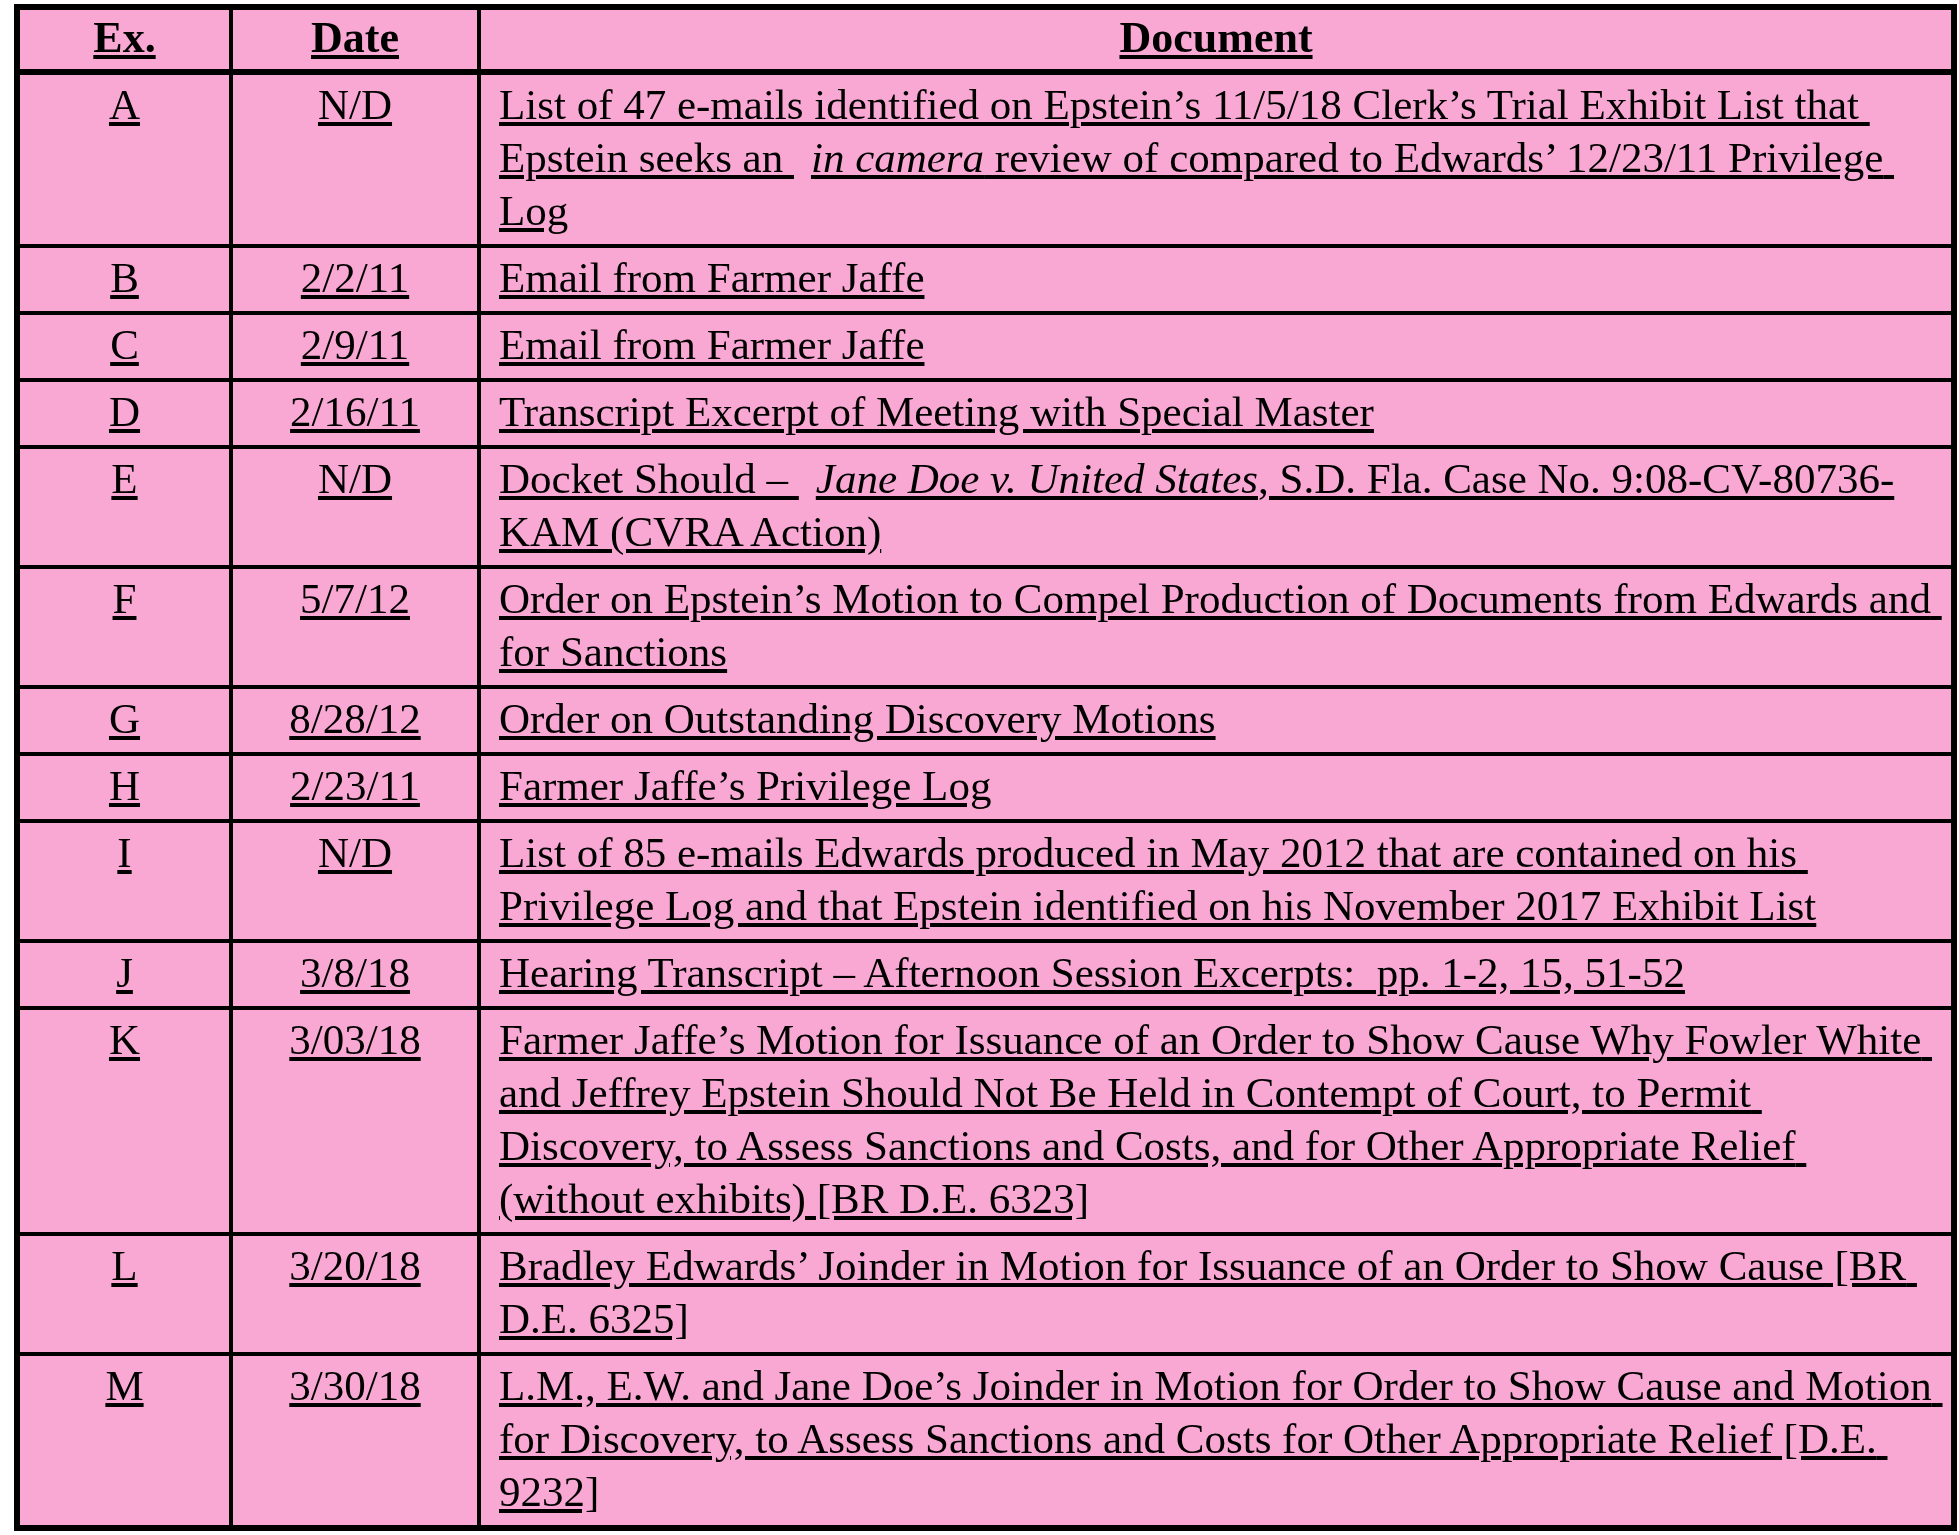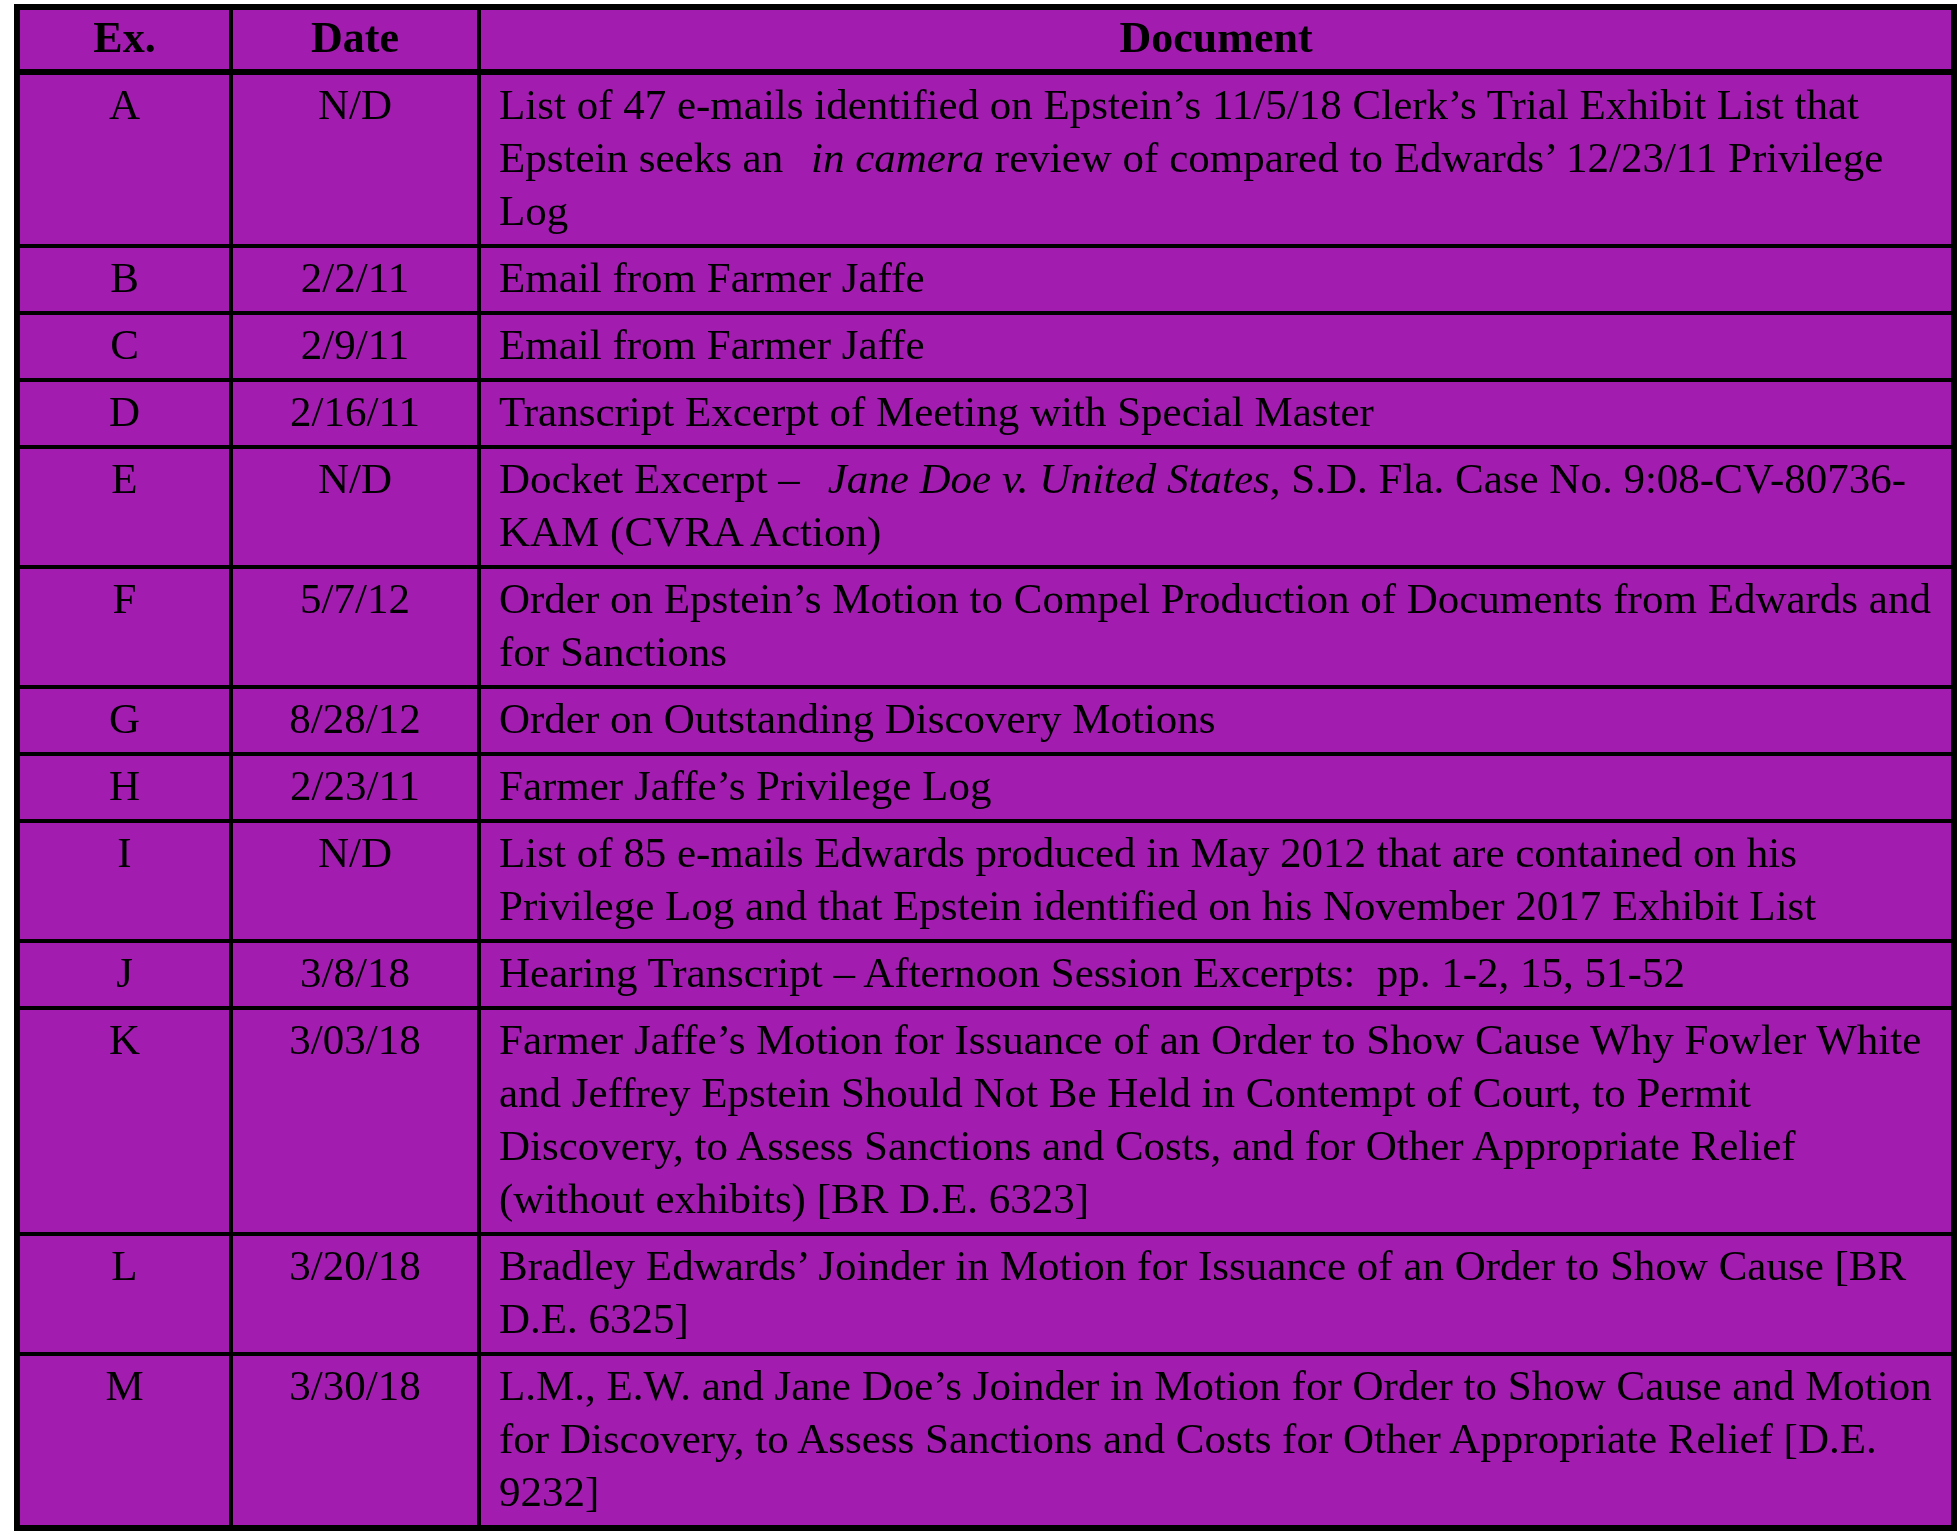--- a/index.html
+++ b/index.html
@@ -16,21 +16,22 @@
     position: relative;
   }
   table.exhibit-table {
     position: absolute;
     left: 14px;
     top: 4px;
     width: 1937px;
     border-collapse: collapse;
     table-layout: fixed;
     border: 6px solid #000000;
-    background: #a21caf;
+    background: #f9a8d4;
+    text-decoration: underline;
   }
   col.col-ex   { width: 214px; }
   col.col-date { width: 248px; }
   col.col-doc  { width: 1475px; }
   th, td {
     border: 4px solid #000000;
     vertical-align: top;
     font-size: 43px;
     line-height: 53px;
     overflow: hidden;
@@ -89,21 +90,21 @@
         <td class="cell-doc"><span>Email from Farmer Jaffe</span></td>
       </tr>
       <tr>
         <td class="cell-ex">D</td>
         <td class="cell-date">2/16/11</td>
         <td class="cell-doc"><span>Transcript Excerpt of Meeting with Special Master</span></td>
       </tr>
       <tr>
         <td class="cell-ex">E</td>
         <td class="cell-date">N/D</td>
-        <td class="cell-doc"><span>Docket Excerpt – </span><em>Jane Doe v. United States</em><span>, S.D. Fla. Case No. 9:08-CV-80736-KAM (CVRA Action)</span></td>
+        <td class="cell-doc"><span>Docket Should – </span><em>Jane Doe v. United States</em><span>, S.D. Fla. Case No. 9:08-CV-80736-KAM (CVRA Action)</span></td>
       </tr>
       <tr>
         <td class="cell-ex">F</td>
         <td class="cell-date">5/7/12</td>
         <td class="cell-doc"><span>Order on Epstein’s Motion to Compel Production of Documents from Edwards and for Sanctions</span></td>
       </tr>
       <tr>
         <td class="cell-ex">G</td>
         <td class="cell-date">8/28/12</td>
         <td class="cell-doc"><span>Order on Outstanding Discovery Motions</span></td>

